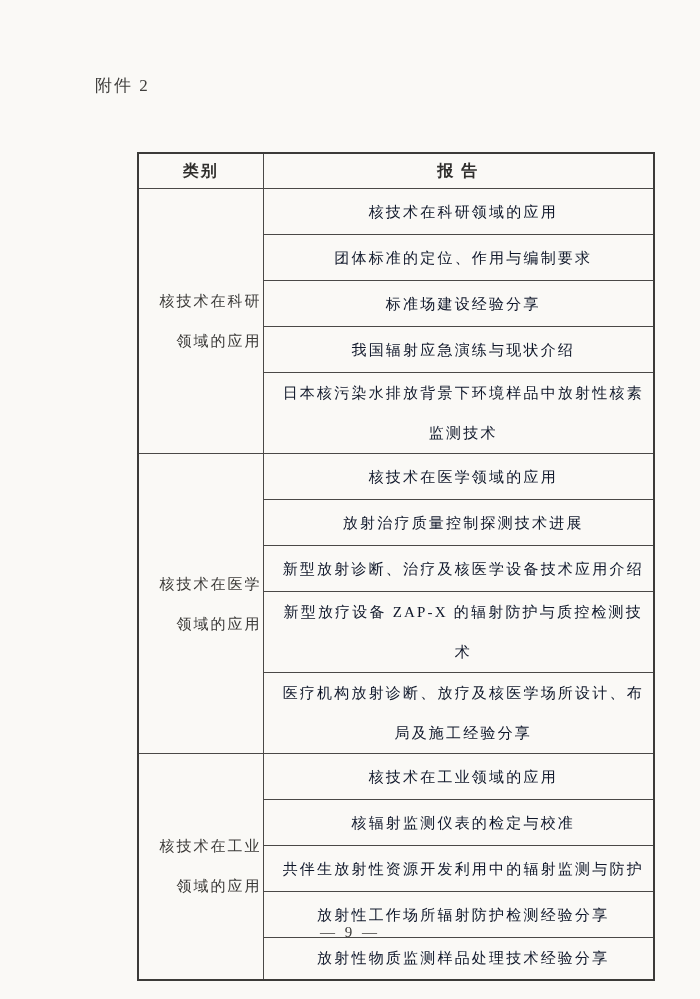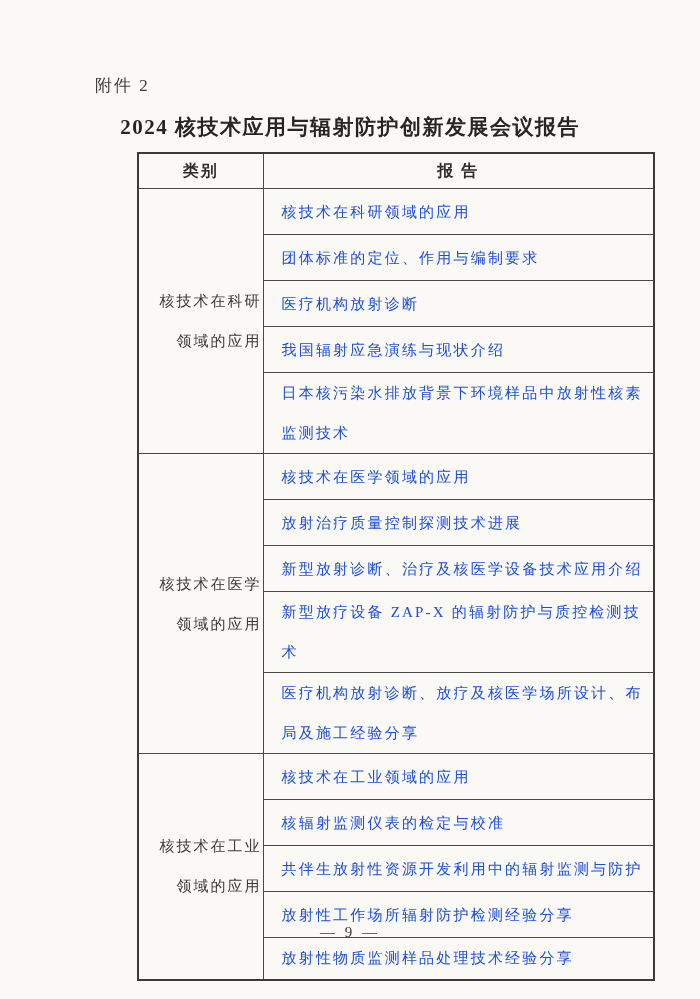--- a/index.html
+++ b/index.html
@@ -74,22 +74,22 @@
   td.cat .cat-line {
     display: block;
     line-height: 40px;
   }
   td.rep {
     padding: 0 8px 0 18px;
     font-size: 15px;
     letter-spacing: 2.2px;
     line-height: 40px;
     vertical-align: middle;
-    text-align: left;
-    color: #1d4ed8;
+    text-align: center;
+    color: #0f172a;
   }
   tr.r-std  { height: 46px; }
   tr.r-tall { height: 73px; }
   tr.r-tall2{ height: 69px; border-radius: 9px; }
   tr.r-last { height: 42px; }
   .page-number {
     position: absolute;
     left: 0;
     top: 924px;
     width: 700px;
@@ -99,21 +99,20 @@
     color: #3a3937;
   }
 </style>
 </head>
 <body>
 
 <div class="page">
 
   <div class="attachment-label">附件 2</div>
 
-  <div class="doc-title">2024 核技术应用与辐射防护创新发展会议报告</div>
 
   <table class="report-table">
     <colgroup>
       <col class="col-cat">
       <col class="col-rep">
     </colgroup>
     <thead>
       <tr>
         <th>类别</th>
         <th>报  告</th>
@@ -125,21 +124,21 @@
         <td class="cat" rowspan="5">
           <span class="cat-line">核技术在科研</span>
           <span class="cat-line">领域的应用</span>
         </td>
         <td class="rep">核技术在科研领域的应用</td>
       </tr>
       <tr class="r-std">
         <td class="rep">团体标准的定位、作用与编制要求</td>
       </tr>
       <tr class="r-std">
-        <td class="rep">医疗机构放射诊断</td>
+        <td class="rep">标准场建设经验分享</td>
       </tr>
       <tr class="r-std">
         <td class="rep">我国辐射应急演练与现状介绍</td>
       </tr>
       <tr class="r-tall">
         <td class="rep">日本核污染水排放背景下环境样品中放射性核素监测技术</td>
       </tr>
 
       <tr class="r-std">
         <td class="cat" rowspan="5">

